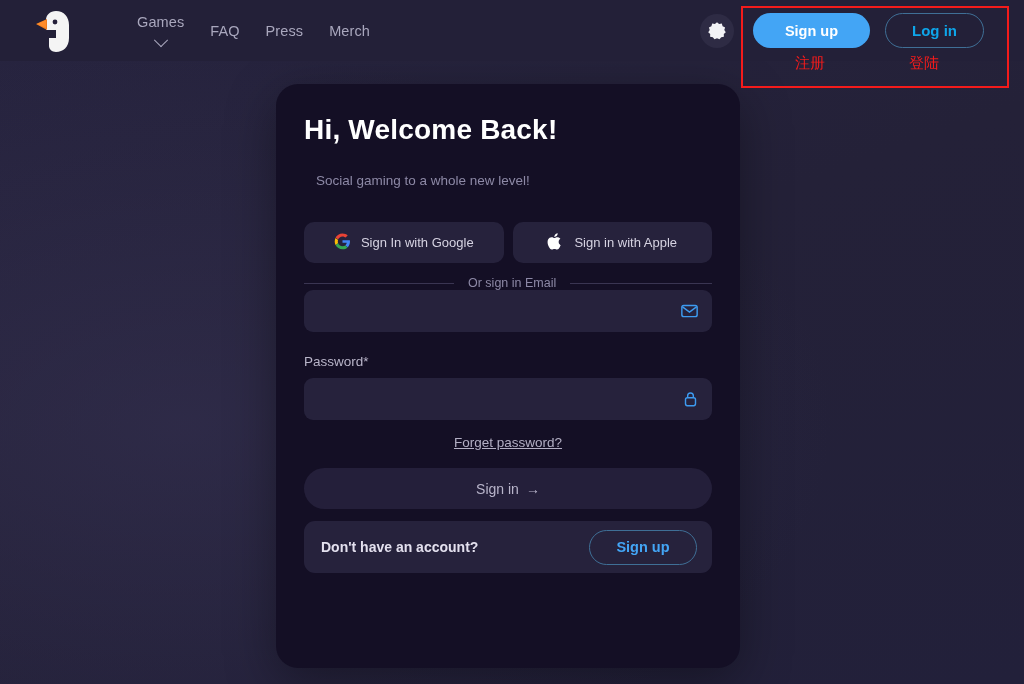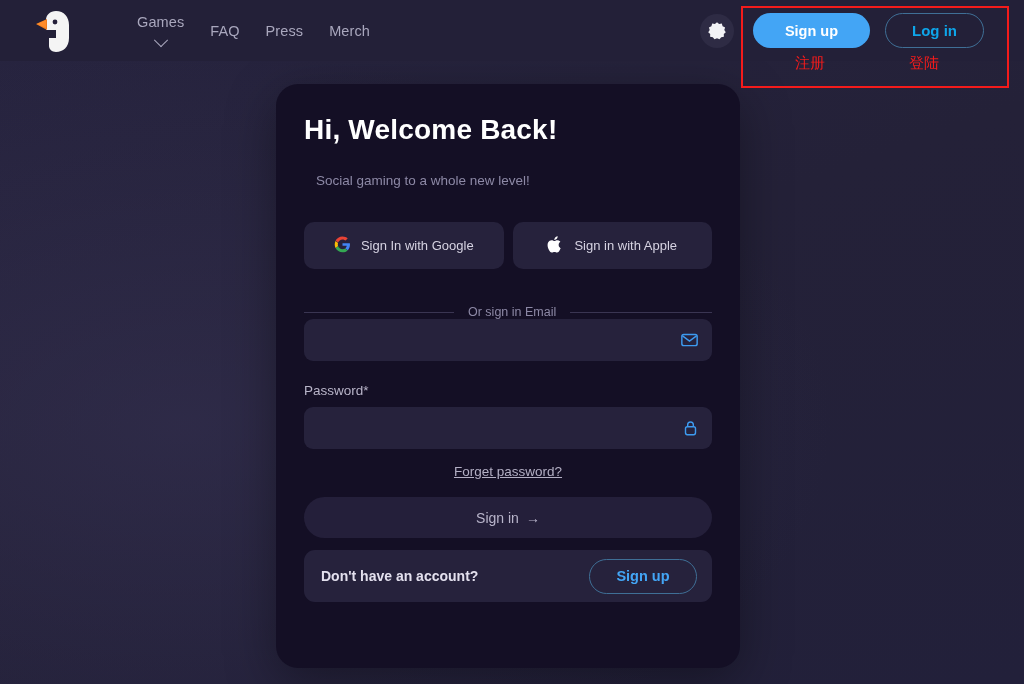--- a/index.html
+++ b/index.html
@@ -181,38 +181,38 @@
     font-size: 13.5px;
   }
 
   .social-row {
     display: flex;
     gap: 9px;
     margin-top: 34px;
   }
   .social-btn {
     flex: 1;
-    height: 47px;
+    height: 41px;
     background: #26223c;
     border: none;
     border-radius: 10px;
     color: #d6d3e2;
     font-size: 13px;
     display: flex;
     align-items: center;
     justify-content: center;
     gap: 10px;
     cursor: pointer;
     font-family: "Liberation Sans", sans-serif;
   }
 
   .divider {
     display: flex;
     align-items: center;
-    margin-top: 36px;
+    margin-top: 13px;
     gap: 14px;
   }
   .divider .line {
     height: 1px;
     background: #3a3552;
   }
   .divider .line.left  { width: 150px; }
   .divider .line.right { width: 150px; flex: 1; }
   .divider .dtext {
     color: #8d89a6;

